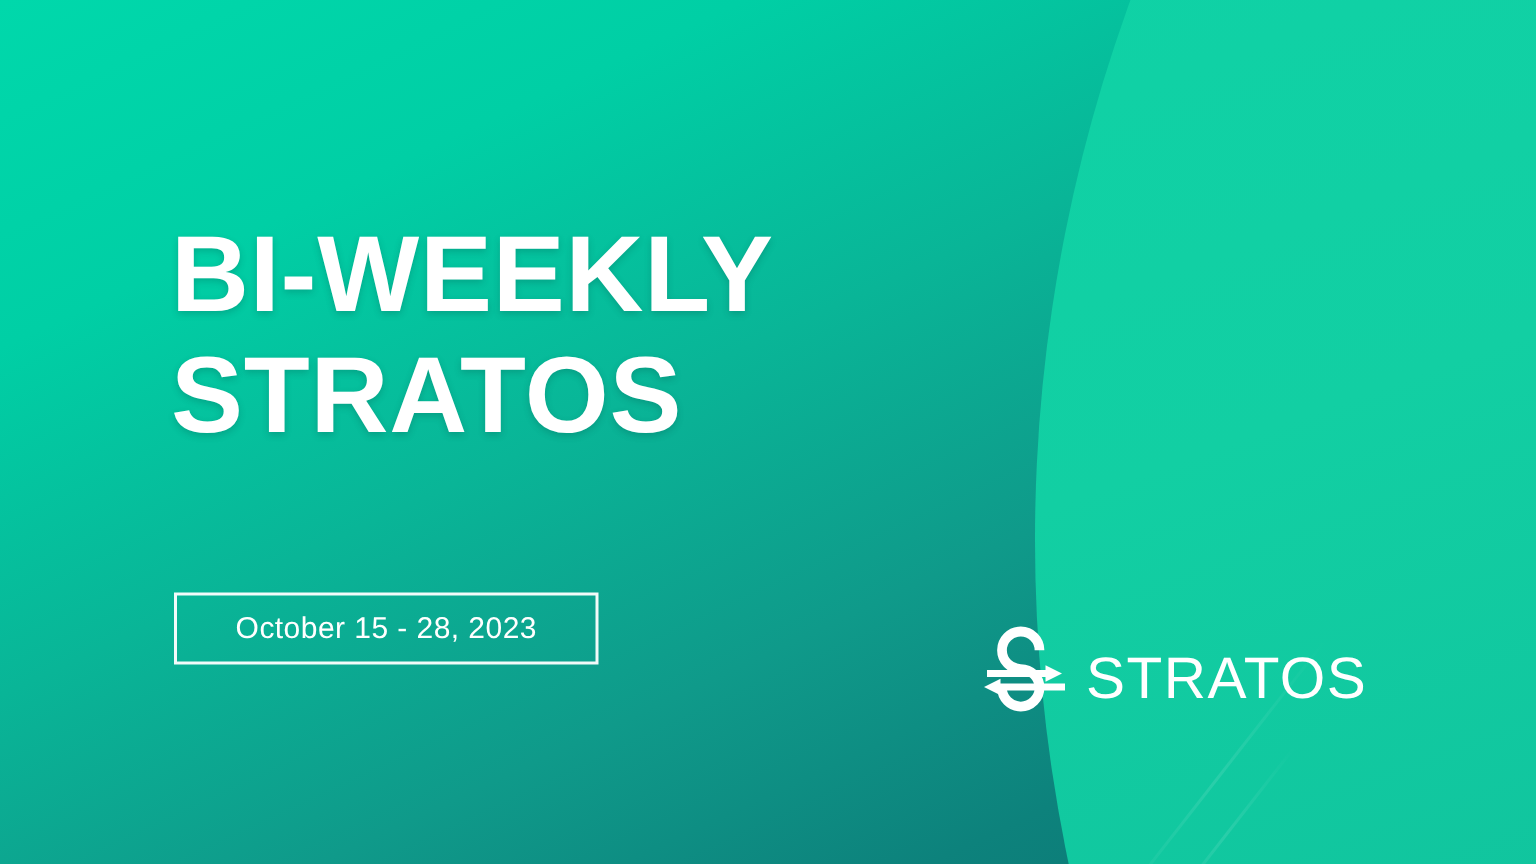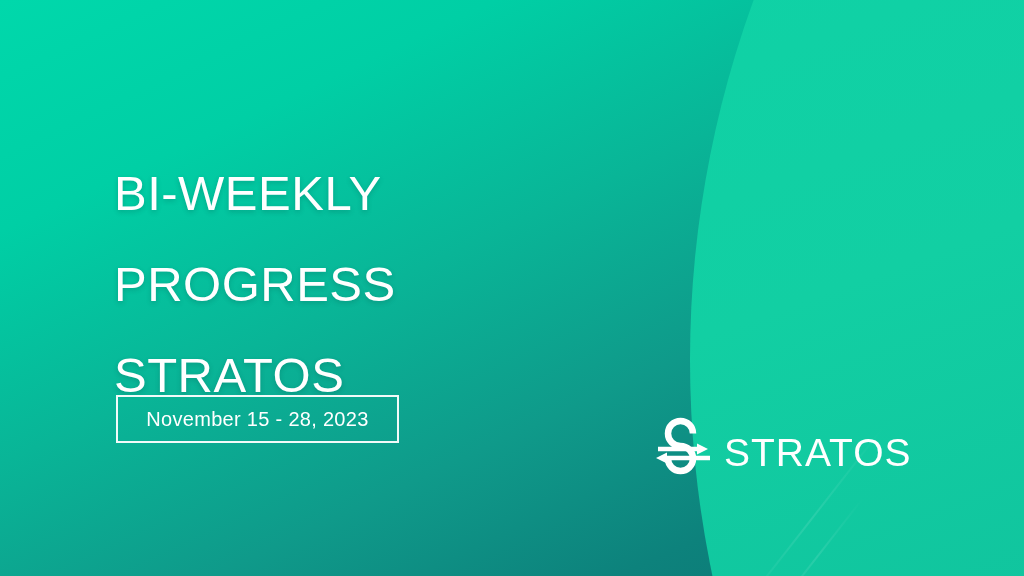--- a/index.html
+++ b/index.html
@@ -86,27 +86,26 @@
   
   .headline {
     position: absolute;
     left: 114px;
     top: 143px;
     z-index: 4;
   }
   .headline-line {
     display: block;
     color: #ffffff;
-    font-size: 49px;
+    font-size: 72px;
     line-height: 81px;
-    font-weight: 400;
+    font-weight: 700;
     letter-spacing: 0.5px;
     white-space: nowrap;
     text-shadow: 0 2px 5px rgba(0,60,55,0.22);
-    margin-top: 10px;
   }
 
   
   .date-badge {
     position: absolute;
     left: 116px;
     top: 395px;
     width: 283px;
     height: 48px;
     border: 2px solid rgba(255,255,255,0.95);
@@ -156,26 +155,25 @@
 
   <div class="swoosh-wrap">
     <div class="swoosh"></div>
     <div class="swoosh-sheen"></div>
     <div class="streak streak-a"></div>
     <div class="streak streak-b"></div>
   </div>
 
   <div class="headline">
     <span class="headline-line">BI-WEEKLY</span>
-    <span class="headline-line">PROGRESS</span>
     <span class="headline-line">STRATOS</span>
   </div>
 
   <div class="date-badge">
-    <span class="date-badge-text">November 15 - 28, 2023</span>
+    <span class="date-badge-text">October 15 - 28, 2023</span>
   </div>
 
   <div class="logo">
     <svg class="logo-mark" viewBox="0 0 64 72" aria-hidden="true">
 
       <path d="M41 17.5
                A12.5 12.5 0 1 0 28.5 30
                A12.5 12.5 0 1 1 16 42.5" fill="none" stroke="#ffffff" stroke-width="6.5" stroke-linecap="butt"></path>
 
       <path d="M6 33 H50" fill="none" stroke="#ffffff" stroke-width="4.6"></path>

